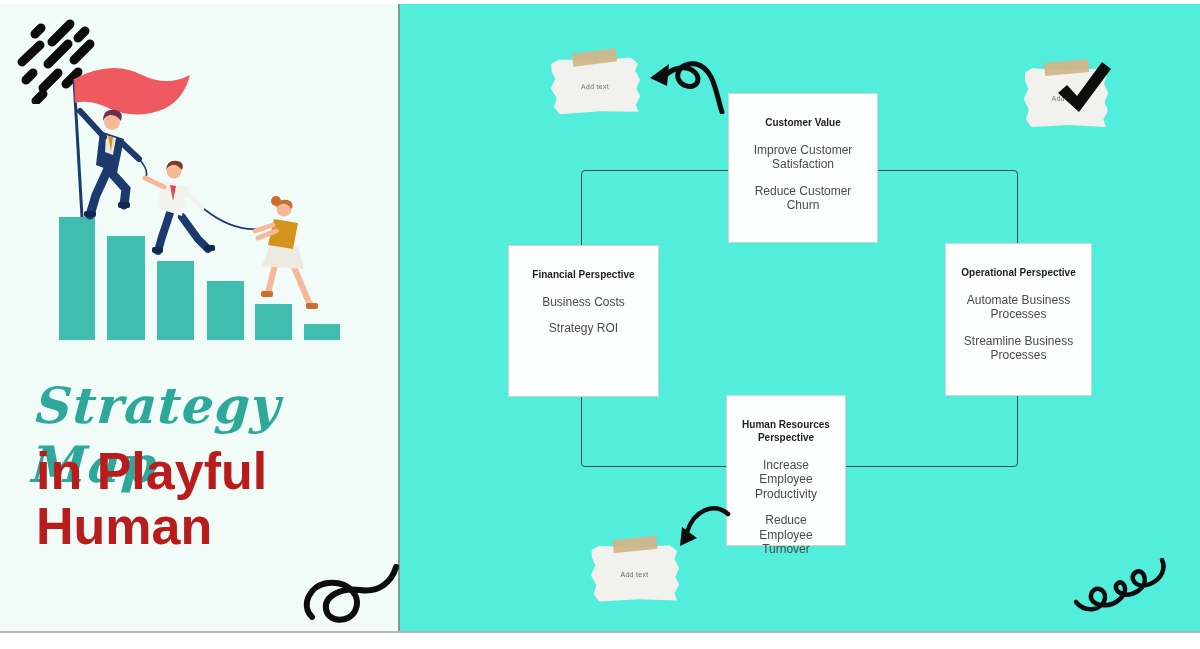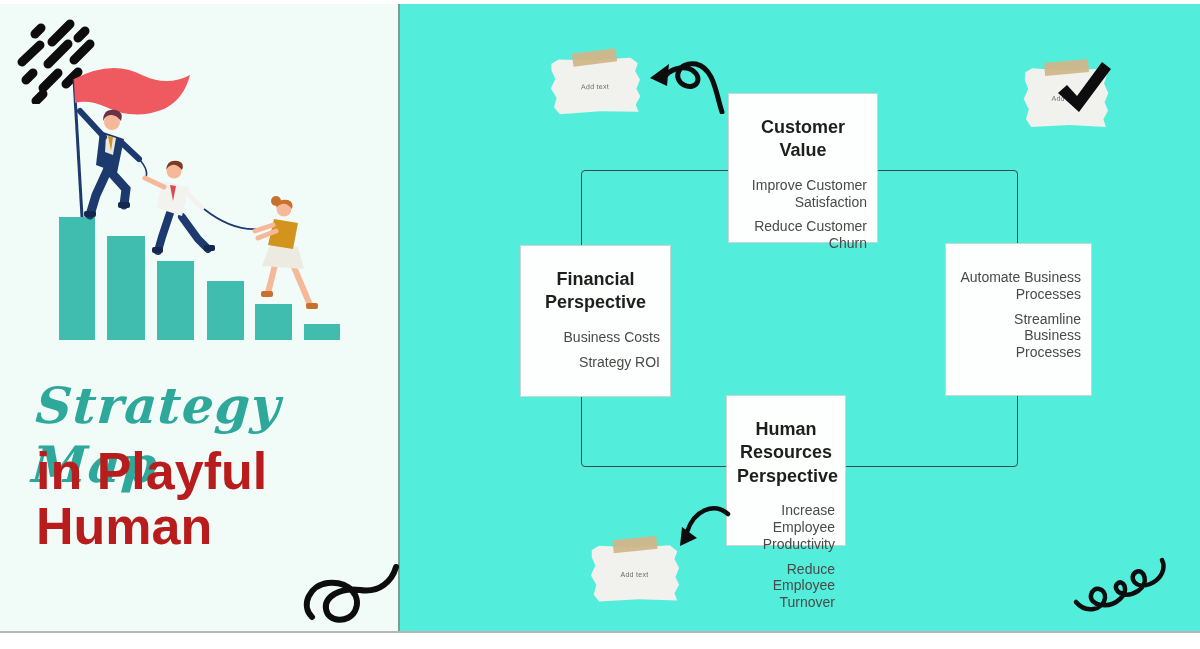--- a/index.html
+++ b/index.html
@@ -27,26 +27,26 @@
 
   
   #teal-panel { position:absolute; left:400px; top:0; width:800px; height:100%;
                 background:#53eddc; }
 
   .connector { position:absolute; left:581px; top:166px; width:437px; height:297px;
                border:1.5px solid #37474a; border-radius:4px; z-index:1; }
 
   .dbox { position:absolute; background:#fdfffe; border:1px solid #ccd5d3; z-index:2;
           text-align:center; padding:22px 10px 0 10px; }
-  .dbox h3 { font-size:18px; line-height:1.3; font-weight:bold; color:#1e1e1c;
+  .dbox h3 { font-size:10px; line-height:1.3; font-weight:bold; color:#1e1e1c;
              margin-bottom:14px; }
-  .dbox p  { font-size:14px; color:#4a4a48; margin:3px 0 8px 0; line-height:1.2;text-align:right; }
+  .dbox p  { font-size:12px; color:#4a4a48; margin:12px 0 8px 0; line-height:1.2; }
 
   .box-customer    { left:728px; top:89px;  width:150px; height:150px; }
-  .box-financial   { left:520px; top:241px; width:151px; height:152px; }
+  .box-financial   { left:508px; top:241px; width:151px; height:152px; }
   .box-operational { left:945px; top:239px; width:147px; height:153px; }
   .box-hr          { left:726px; top:391px; width:120px; height:151px; }
 
   
   .note-wrap { position:absolute; z-index:3; }
   .note-paper { position:absolute; inset:0; background:#f1f1ee;
     clip-path: polygon(4% 10%, 12% 3%, 50% 6%, 88% 2%, 96% 12%, 93% 25%, 98% 40%,
                        94% 55%, 98% 68%, 93% 82%, 96% 94%, 55% 92%, 12% 96%,
                        6% 84%, 9% 68%, 3% 52%, 8% 36%, 4% 22%);
     display:flex; align-items:center; justify-content:center; }
@@ -169,20 +169,21 @@
       <p>Reduce Customer Churn</p>
     </div>
 
     <div class="dbox box-financial">
       <h3>Financial Perspective</h3>
       <p>Business Costs</p>
       <p>Strategy ROI</p>
     </div>
 
     <div class="dbox box-operational">
+      <h3>Operational Perspective</h3>
       <p>Automate Business Processes</p>
       <p>Streamline Business Processes</p>
     </div>
 
     <div class="dbox box-hr">
       <h3>Human Resources Perspective</h3>
       <p>Increase Employee Productivity</p>
       <p>Reduce Employee Turnover</p>
     </div>
 

